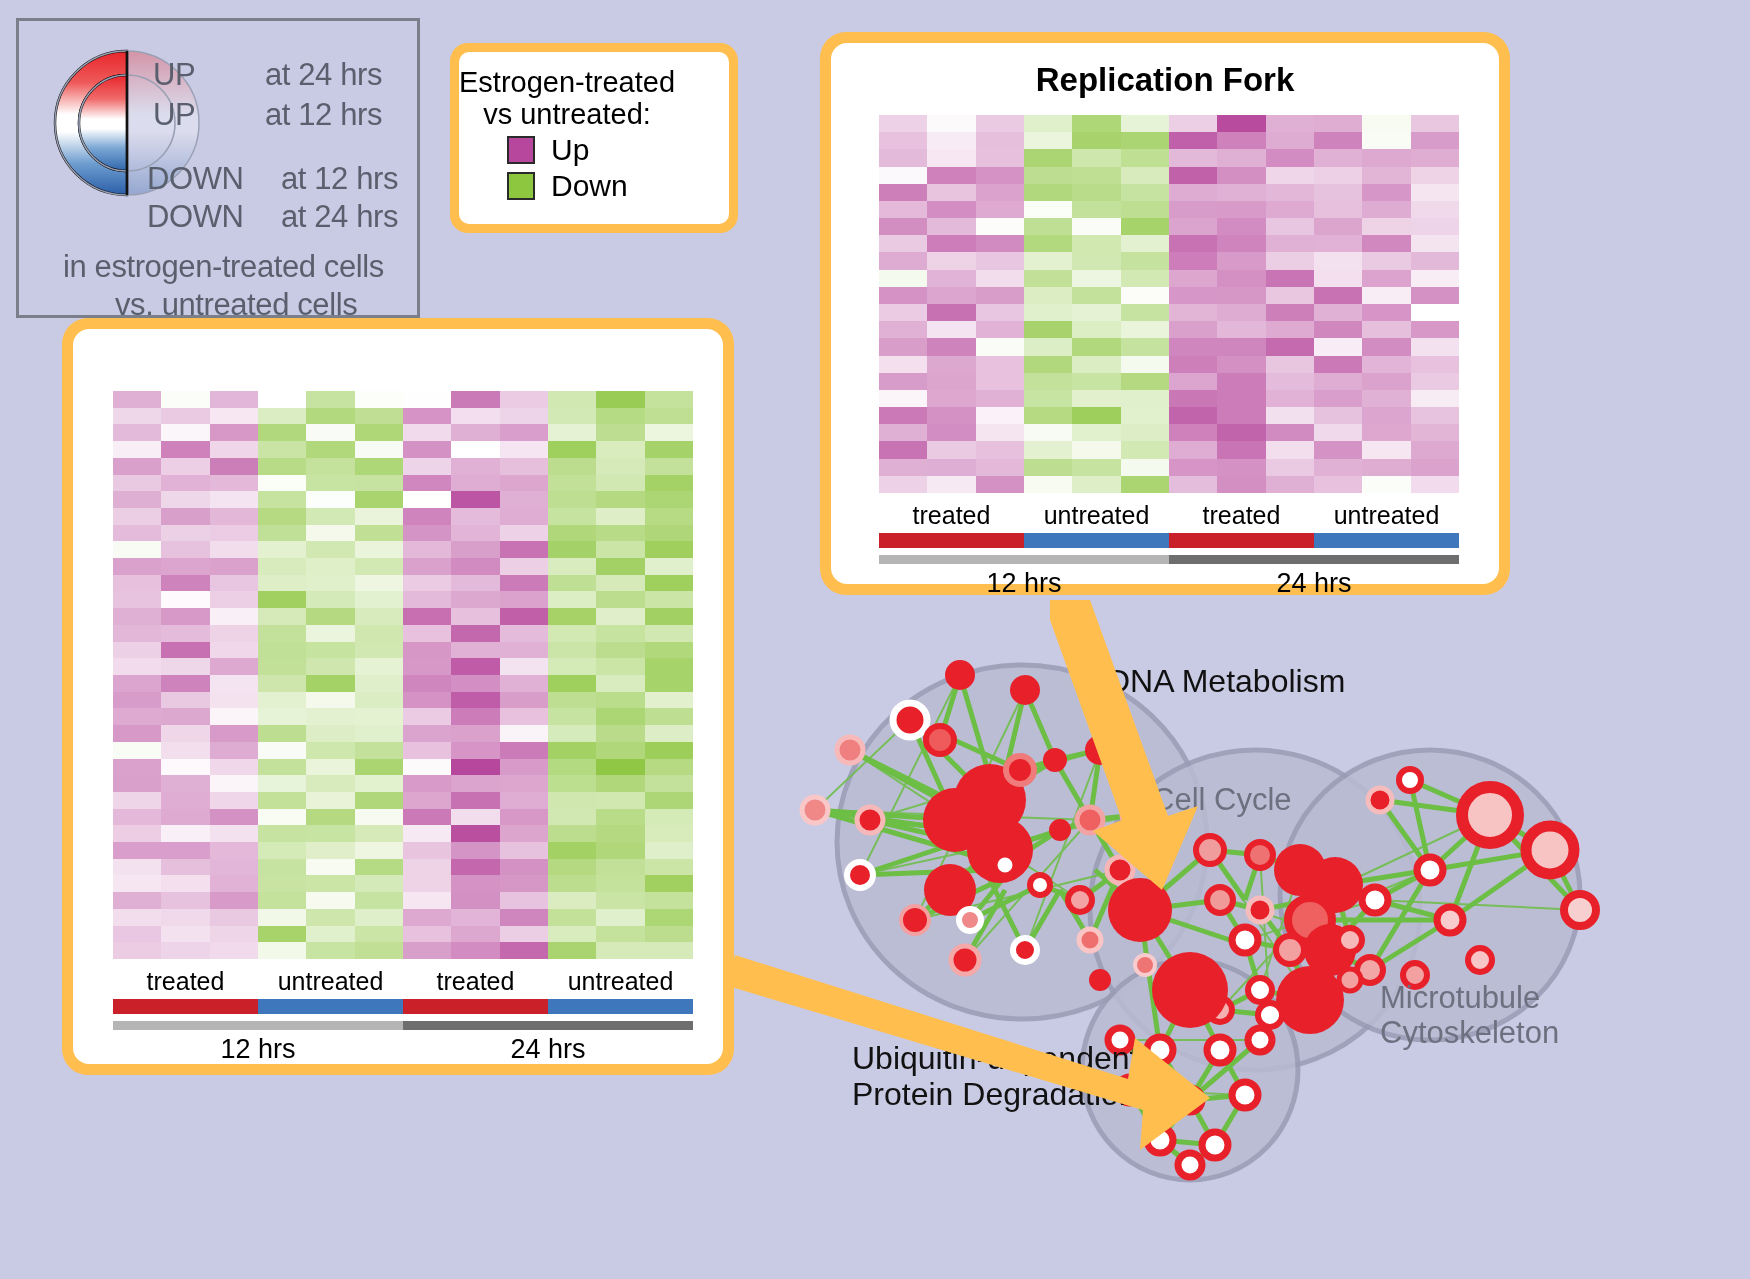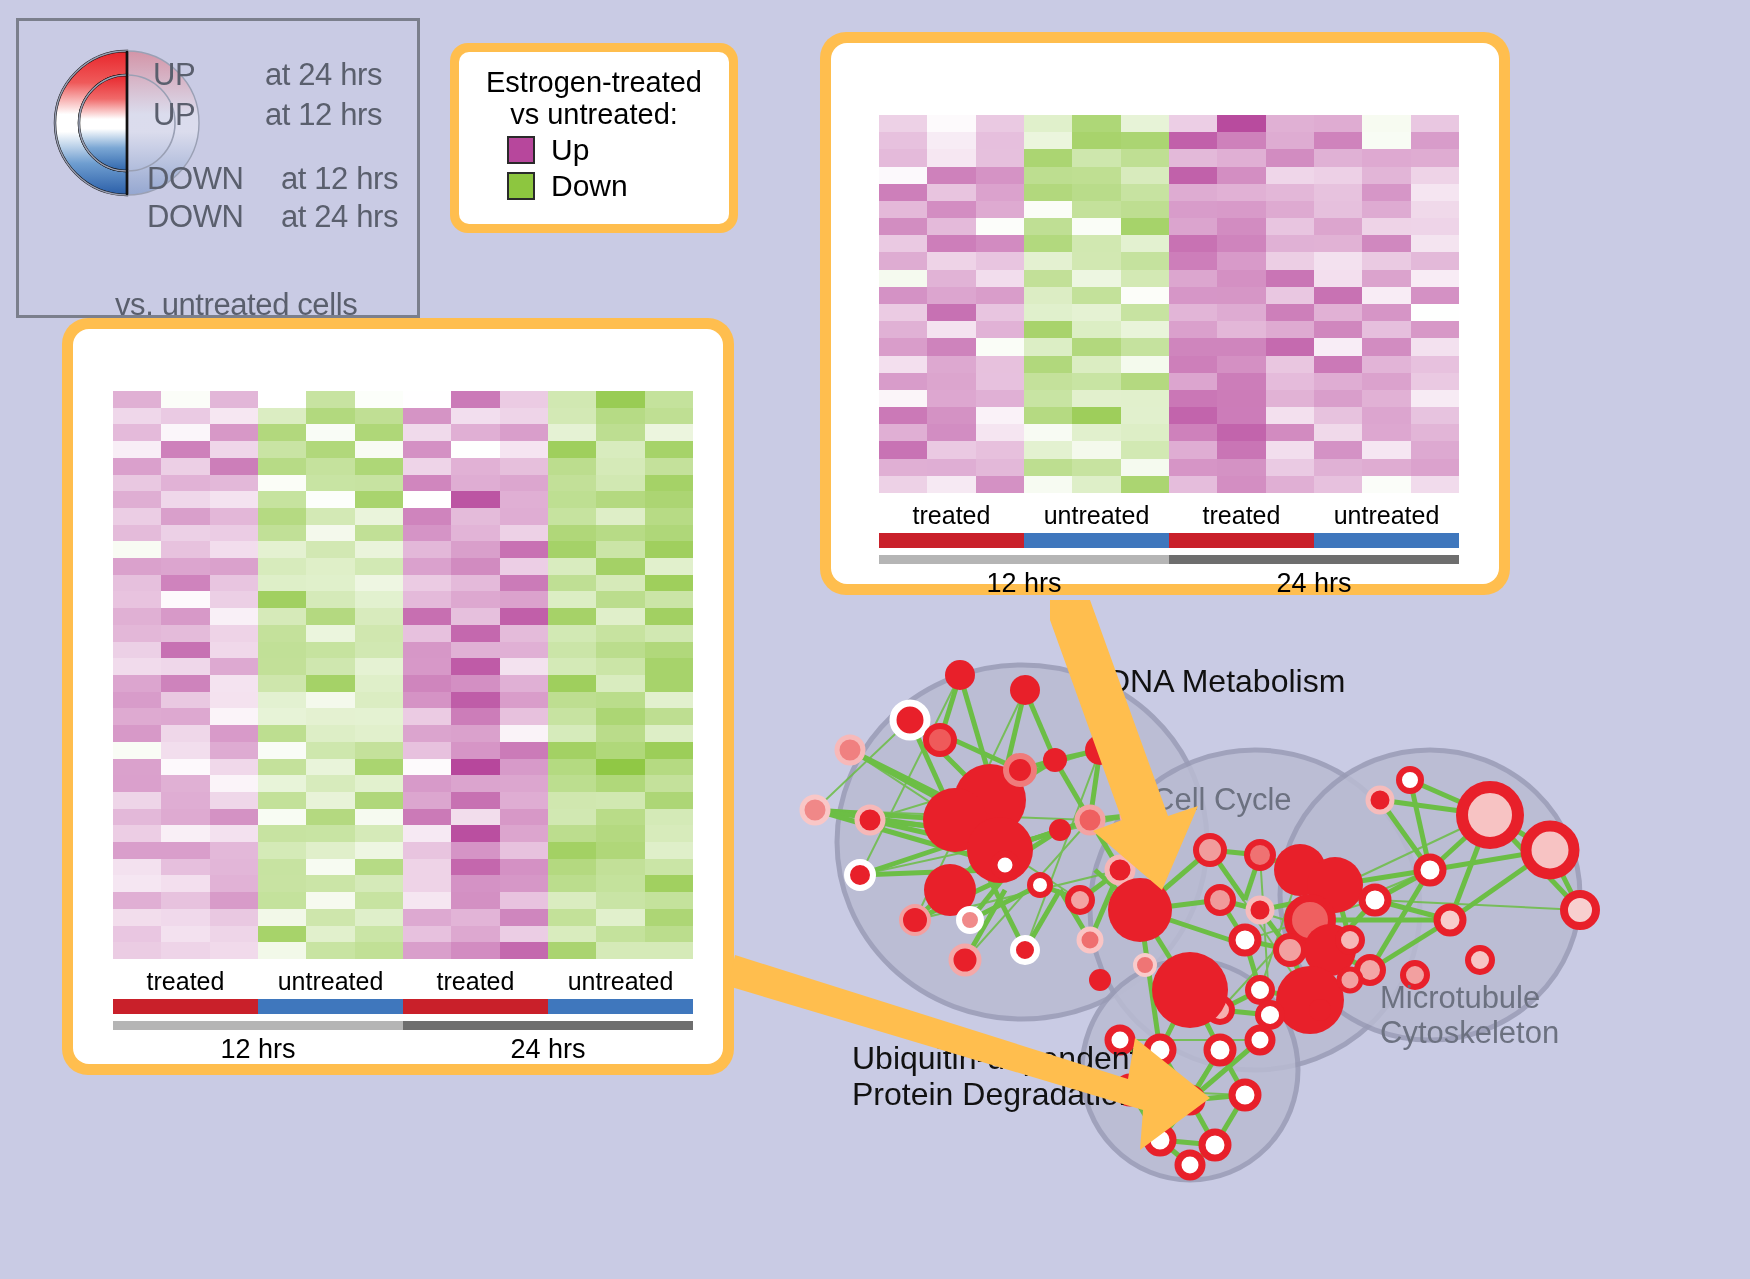--- a/index.html
+++ b/index.html
@@ -32,21 +32,21 @@
   #lg-dn24-b{ left:262px; top:178px; }
   #lg-foot1{ left:44px; top:228px; }
   #lg-foot2{ left:96px; top:266px; }
 
   
   #ud-legend{
     position:absolute; left:450px; top:43px; width:288px; height:190px;
     background:#ffbe4e; border-radius:18px; padding:9px;
   }
   #ud-inner{ background:#fff; width:100%; height:100%; border-radius:10px;
-    display:flex; flex-direction:column; align-items:center; padding-top:14px; }
+    display:flex; flex-direction:column; align-items:flex-start; padding-top:14px; }
   #ud-title{ font-size:29px; color:#000; line-height:1.12; text-align:center; }
   .ud-row{ display:flex; align-items:center; gap:16px; align-self:flex-start;
     margin-left:48px; margin-top:2px; }
   .ud-sw{ width:28px; height:28px; border:2px solid #2a2a2a; }
   .ud-lab{ font-size:30px; color:#000; }
 
   
   .panel{ position:absolute; background:#ffbe4e; border-radius:26px; padding:11px; }
   .panel-inner{ background:#fff; width:100%; height:100%; border-radius:16px;
     position:relative; }
@@ -135,20 +135,21 @@
     </svg>
   </div>
   <span class="legend-txt" id="lg-up24-a">UP</span>
   <span class="legend-txt" id="lg-up24-b">at 24 hrs</span>
   <span class="legend-txt" id="lg-up12-a">UP</span>
   <span class="legend-txt" id="lg-up12-b">at 12 hrs</span>
   <span class="legend-txt" id="lg-dn12-a">DOWN</span>
   <span class="legend-txt" id="lg-dn12-b">at 12 hrs</span>
   <span class="legend-txt" id="lg-dn24-a">DOWN</span>
   <span class="legend-txt" id="lg-dn24-b">at 24 hrs</span>
+  <span class="legend-txt" id="lg-foot1">in estrogen-treated cells</span>
   <span class="legend-txt" id="lg-foot2">vs. untreated cells</span>
 </div>
 
 <div id="ud-legend">
   <div id="ud-inner">
     <div id="ud-title">
       <div>Estrogen-treated</div>
       <div>vs untreated:</div>
     </div>
     <div class="ud-row">
@@ -157,20 +158,21 @@
     </div>
     <div class="ud-row">
       <span class="ud-sw" id="sw-down" style="background: rgb(141, 198, 63);"></span>
       <span class="ud-lab">Down</span>
     </div>
   </div>
 </div>
 
 <div class="panel" id="panel-rf">
   <div class="panel-inner">
+    <div class="panel-title">Replication Fork</div>
     <div id="rf-map" class="heat" style="grid-template-columns: repeat(12, 1fr); grid-template-rows: repeat(22, 1fr);">
         <div class="hcell" style="background:rgb(237,209,230)"></div>
         <div class="hcell" style="background:rgb(253,250,252)"></div>
         <div class="hcell" style="background:rgb(234,201,226)"></div>
         <div class="hcell" style="background:rgb(224,240,203)"></div>
         <div class="hcell" style="background:rgb(174,215,119)"></div>
         <div class="hcell" style="background:rgb(231,243,215)"></div>
         <div class="hcell" style="background:rgb(236,206,229)"></div>
         <div class="hcell" style="background:rgb(184,75,158)"></div>
         <div class="hcell" style="background:rgb(224,176,212)"></div>

